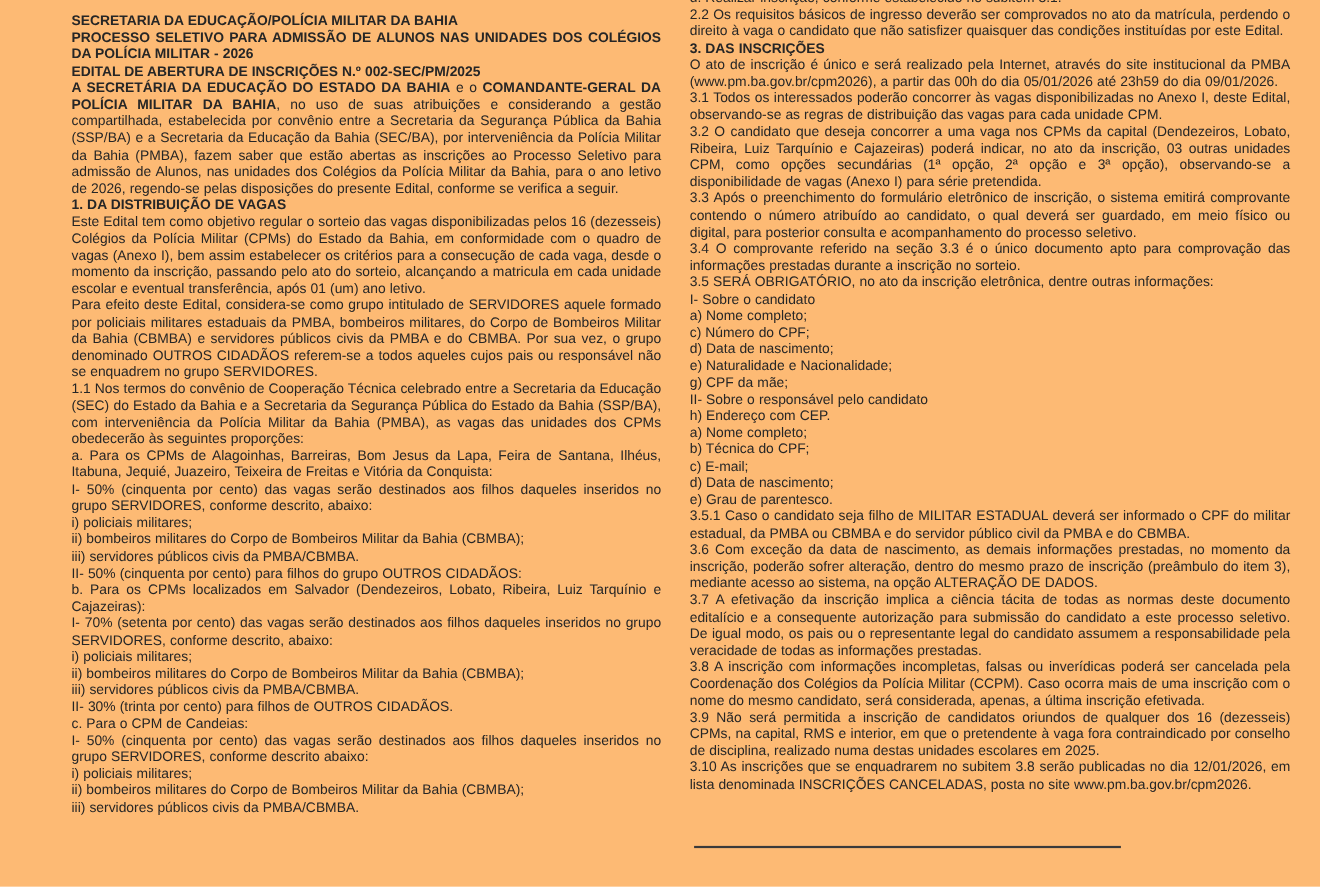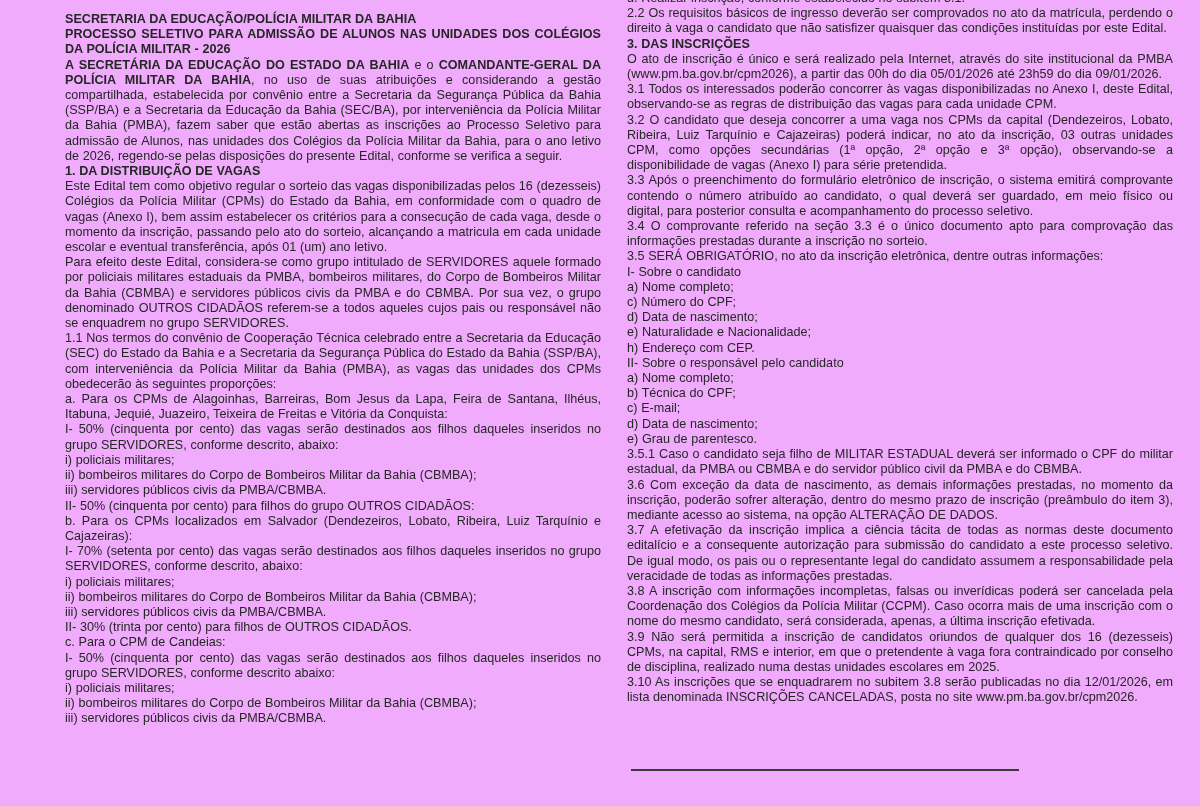--- a/index.html
+++ b/index.html
@@ -10,21 +10,21 @@
   body {
     width: 1200px;
     height: 806px;
     position: relative;
     overflow: hidden;
     font-family: "Liberation Sans", sans-serif;
   }
   .page {
     position: absolute;
     inset: 0;
-    background: #f0abfc;
+    background: #fdba74;
     text-decoration: underline;
   }
   .col {
     position: absolute;
     color: #262626;
   }
   .col p {
     margin: 0;
     font-size: 12.6px;
     line-height: 15.2px;
@@ -55,20 +55,21 @@
     white-space: nowrap;
   }
 </style>
 </head>
 <body>
 
 <div class="page">
   <div class="col col-left">
       <p><strong>SECRETARIA DA EDUCAÇÃO/POLÍCIA MILITAR DA BAHIA</strong></p>
       <p><strong>PROCESSO SELETIVO PARA ADMISSÃO DE ALUNOS NAS UNIDADES DOS COLÉGIOS DA POLÍCIA MILITAR - 2026</strong></p>
+      <p><strong>EDITAL DE ABERTURA DE INSCRIÇÕES N.º 002-SEC/PM/2025</strong></p>
       <p><strong>A SECRETÁRIA DA EDUCAÇÃO DO ESTADO DA BAHIA</strong><span> e o </span><strong>COMANDANTE-GERAL DA POLÍCIA MILITAR DA BAHIA</strong><span>, no uso de suas atribuições e considerando a gestão compartilhada, estabelecida por convênio entre a Secretaria da Segurança Pública da Bahia (SSP/BA) e a Secretaria da Educação da Bahia (SEC/BA), por interveniência da Polícia Militar da Bahia (PMBA), fazem saber que estão abertas as inscrições ao Processo Seletivo para admissão de Alunos, nas unidades dos Colégios da Polícia Militar da Bahia, para o ano letivo de 2026, regendo-se pelas disposições do presente Edital, conforme se verifica a seguir.</span></p>
       <p><strong>1. DA DISTRIBUIÇÃO DE VAGAS</strong></p>
       <p><span>Este Edital tem como objetivo regular o sorteio das vagas disponibilizadas pelos 16 (dezesseis) Colégios da Polícia Militar (CPMs) do Estado da Bahia, em conformidade com o quadro de vagas (Anexo I), bem assim estabelecer os critérios para a consecução de cada vaga, desde o momento da inscrição, passando pelo ato do sorteio, alcançando a matricula em cada unidade escolar e eventual transferência, após 01 (um) ano letivo.</span></p>
       <p><span>Para efeito deste Edital, considera-se como grupo intitulado de SERVIDORES aquele formado por policiais militares estaduais da PMBA, bombeiros militares, do Corpo de Bombeiros Militar da Bahia (CBMBA) e servidores públicos civis da PMBA e do CBMBA. Por sua vez, o grupo denominado OUTROS CIDADÃOS referem-se a todos aqueles cujos pais ou responsável não se enquadrem no grupo SERVIDORES.</span></p>
       <p><span>1.1 Nos termos do convênio de Cooperação Técnica celebrado entre a Secretaria da Educação (SEC) do Estado da Bahia e a Secretaria da Segurança Pública do Estado da Bahia (SSP/BA), com interveniência da Polícia Militar da Bahia (PMBA), as vagas das unidades dos CPMs obedecerão às seguintes proporções:</span></p>
       <p><span>a. Para os CPMs de Alagoinhas, Barreiras, Bom Jesus da Lapa, Feira de Santana, Ilhéus, Itabuna, Jequié, Juazeiro, Teixeira de Freitas e Vitória da Conquista:</span></p>
       <p><span>I- 50% (cinquenta por cento) das vagas serão destinados aos filhos daqueles inseridos no grupo SERVIDORES, conforme descrito, abaixo:</span></p>
       <p><span>i) policiais militares;</span></p>
       <p><span>ii) bombeiros militares do Corpo de Bombeiros Militar da Bahia (CBMBA);</span></p>
       <p><span>iii) servidores públicos civis da PMBA/CBMBA.</span></p>
@@ -93,22 +94,23 @@
       <p><span>3.1 Todos os interessados poderão concorrer às vagas disponibilizadas no Anexo I, deste Edital, observando-se as regras de distribuição das vagas para cada unidade CPM.</span></p>
       <p><span>3.2 O candidato que deseja concorrer a uma vaga nos CPMs da capital (Dendezeiros, Lobato, Ribeira, Luiz Tarquínio e Cajazeiras) poderá indicar, no ato da inscrição, 03 outras unidades CPM, como opções secundárias (1ª opção, 2ª opção e 3ª opção), observando-se a disponibilidade de vagas (Anexo I) para série pretendida.</span></p>
       <p><span>3.3 Após o preenchimento do formulário eletrônico de inscrição, o sistema emitirá comprovante contendo o número atribuído ao candidato, o qual deverá ser guardado, em meio físico ou digital, para posterior consulta e acompanhamento do processo seletivo.</span></p>
       <p><span>3.4 O comprovante referido na seção 3.3 é o único documento apto para comprovação das informações prestadas durante a inscrição no sorteio.</span></p>
       <p><span>3.5 SERÁ OBRIGATÓRIO, no ato da inscrição eletrônica, dentre outras informações:</span></p>
       <p><span>I- Sobre o candidato</span></p>
       <p><span>a) Nome completo;</span></p>
       <p><span>c) Número do CPF;</span></p>
       <p><span>d) Data de nascimento;</span></p>
       <p><span>e) Naturalidade e Nacionalidade;</span></p>
+      <p><span>g) CPF da mãe;</span></p>
+      <p><span>II- Sobre o responsável pelo candidato</span></p>
       <p><span>h) Endereço com CEP.</span></p>
-      <p><span>II- Sobre o responsável pelo candidato</span></p>
       <p><span>a) Nome completo;</span></p>
       <p><span>b) Técnica do CPF;</span></p>
       <p><span>c) E-mail;</span></p>
       <p><span>d) Data de nascimento;</span></p>
       <p><span>e) Grau de parentesco.</span></p>
       <p><span>3.5.1 Caso o candidato seja filho de MILITAR ESTADUAL deverá ser informado o CPF do militar estadual, da PMBA ou CBMBA e do servidor público civil da PMBA e do CBMBA.</span></p>
       <p><span>3.6 Com exceção da data de nascimento, as demais informações prestadas, no momento da inscrição, poderão sofrer alteração, dentro do mesmo prazo de inscrição (preâmbulo do item 3), mediante acesso ao sistema, na opção ALTERAÇÃO DE DADOS.</span></p>
       <p><span>3.7 A efetivação da inscrição implica a ciência tácita de todas as normas deste documento editalício e a consequente autorização para submissão do candidato a este processo seletivo. De igual modo, os pais ou o representante legal do candidato assumem a responsabilidade pela veracidade de todas as informações prestadas.</span></p>
       <p><span>3.8 A inscrição com informações incompletas, falsas ou inverídicas poderá ser cancelada pela Coordenação dos Colégios da Polícia Militar (CCPM). Caso ocorra mais de uma inscrição com o nome do mesmo candidato, será considerada, apenas, a última inscrição efetivada.</span></p>
       <p><span>3.9 Não será permitida a inscrição de candidatos oriundos de qualquer dos 16 (dezesseis) CPMs, na capital, RMS e interior, em que o pretendente à vaga fora contraindicado por conselho de disciplina, realizado numa destas unidades escolares em 2025.</span></p>

